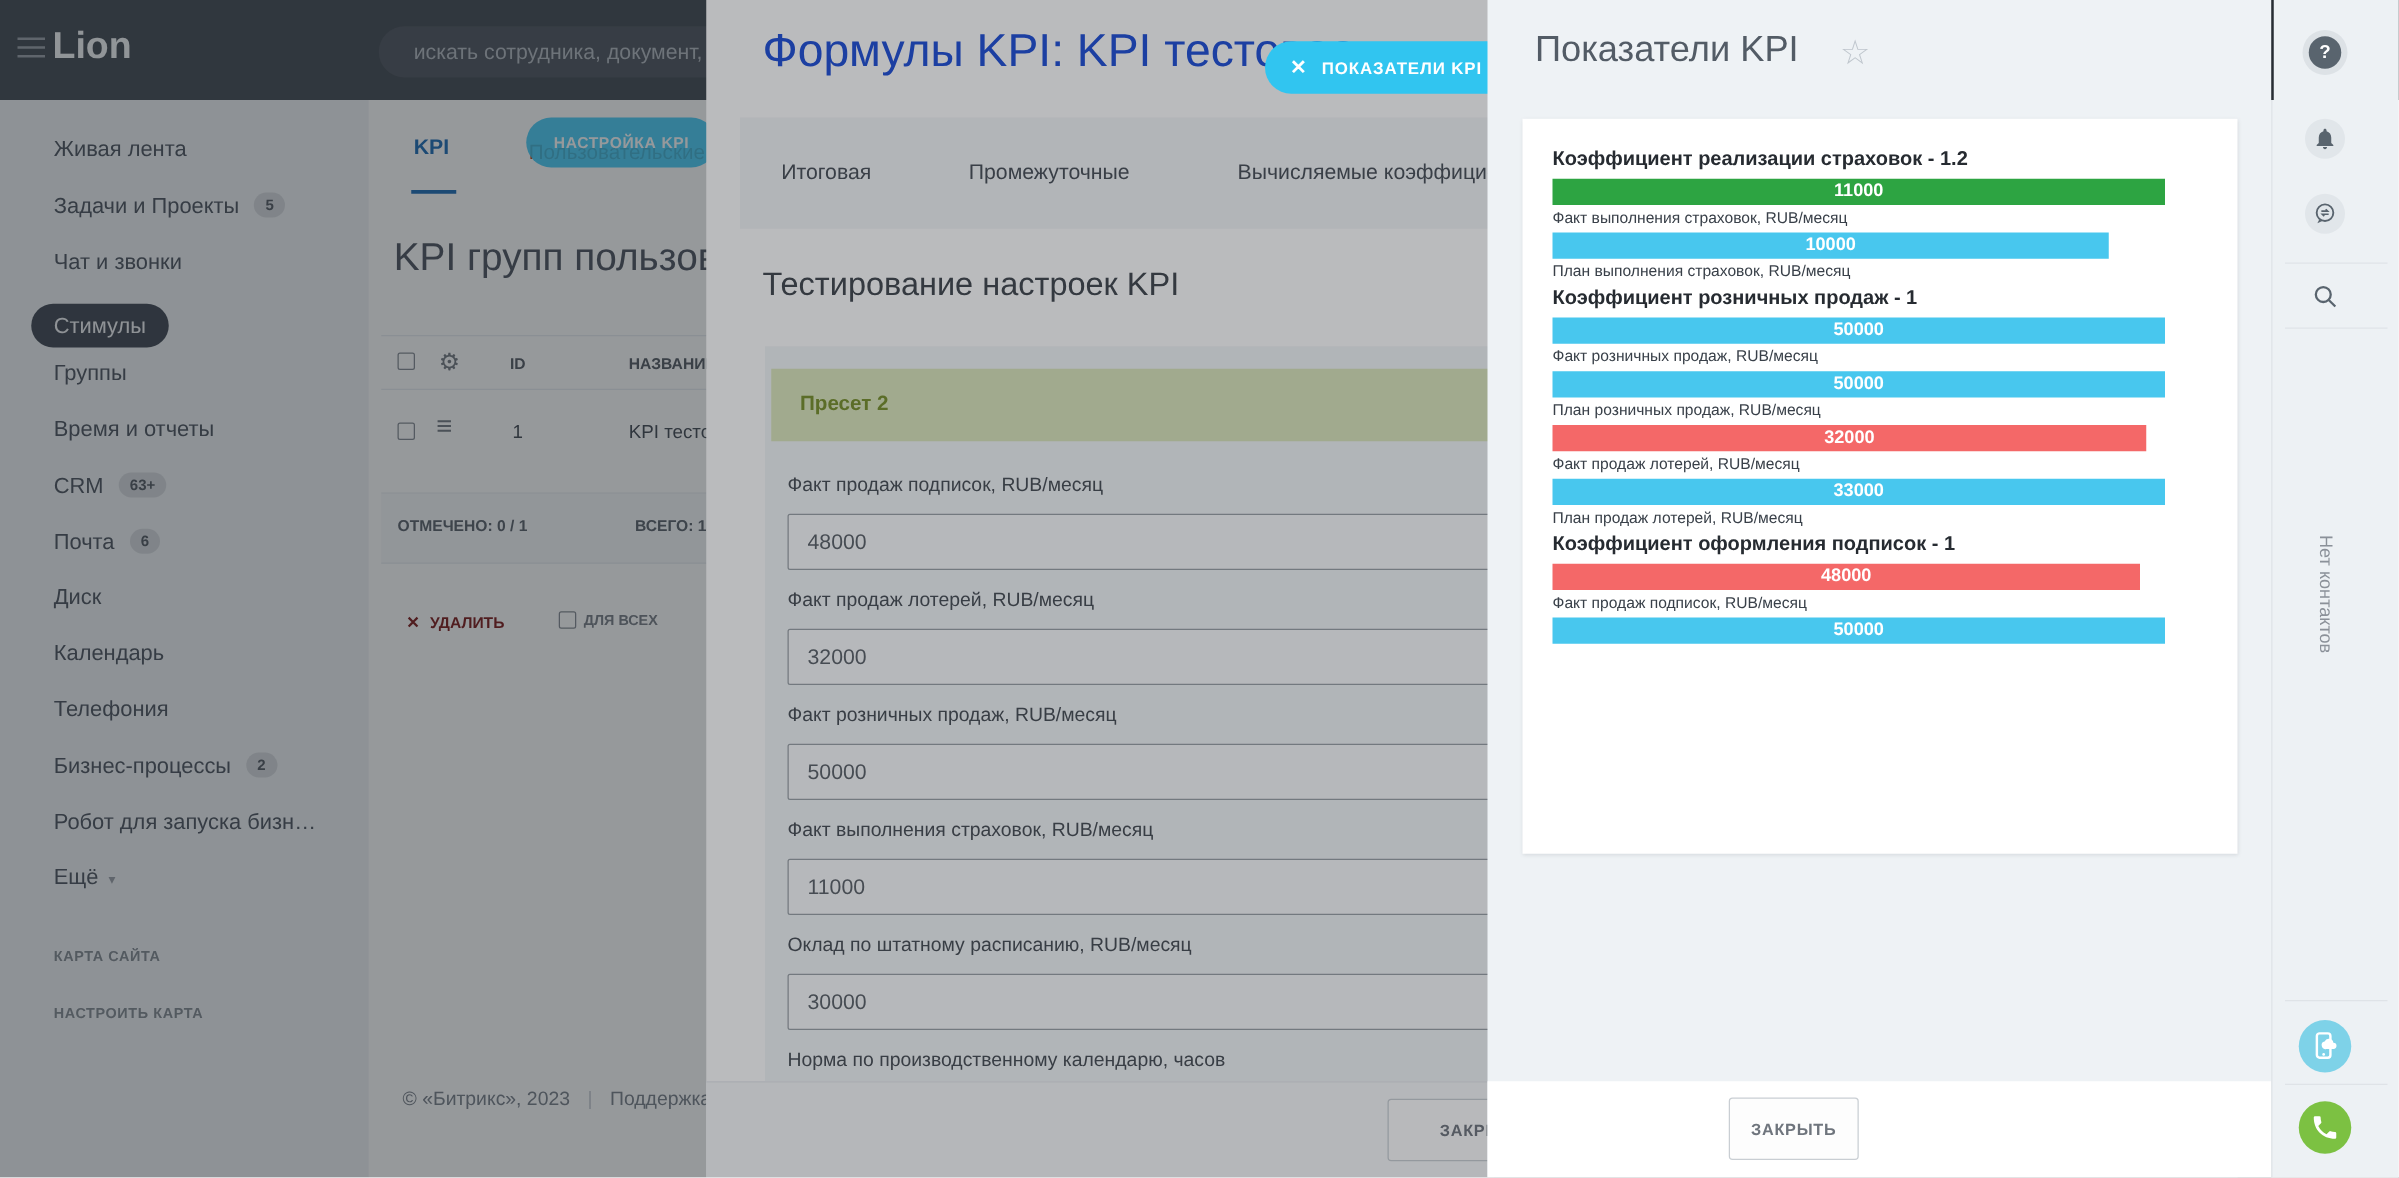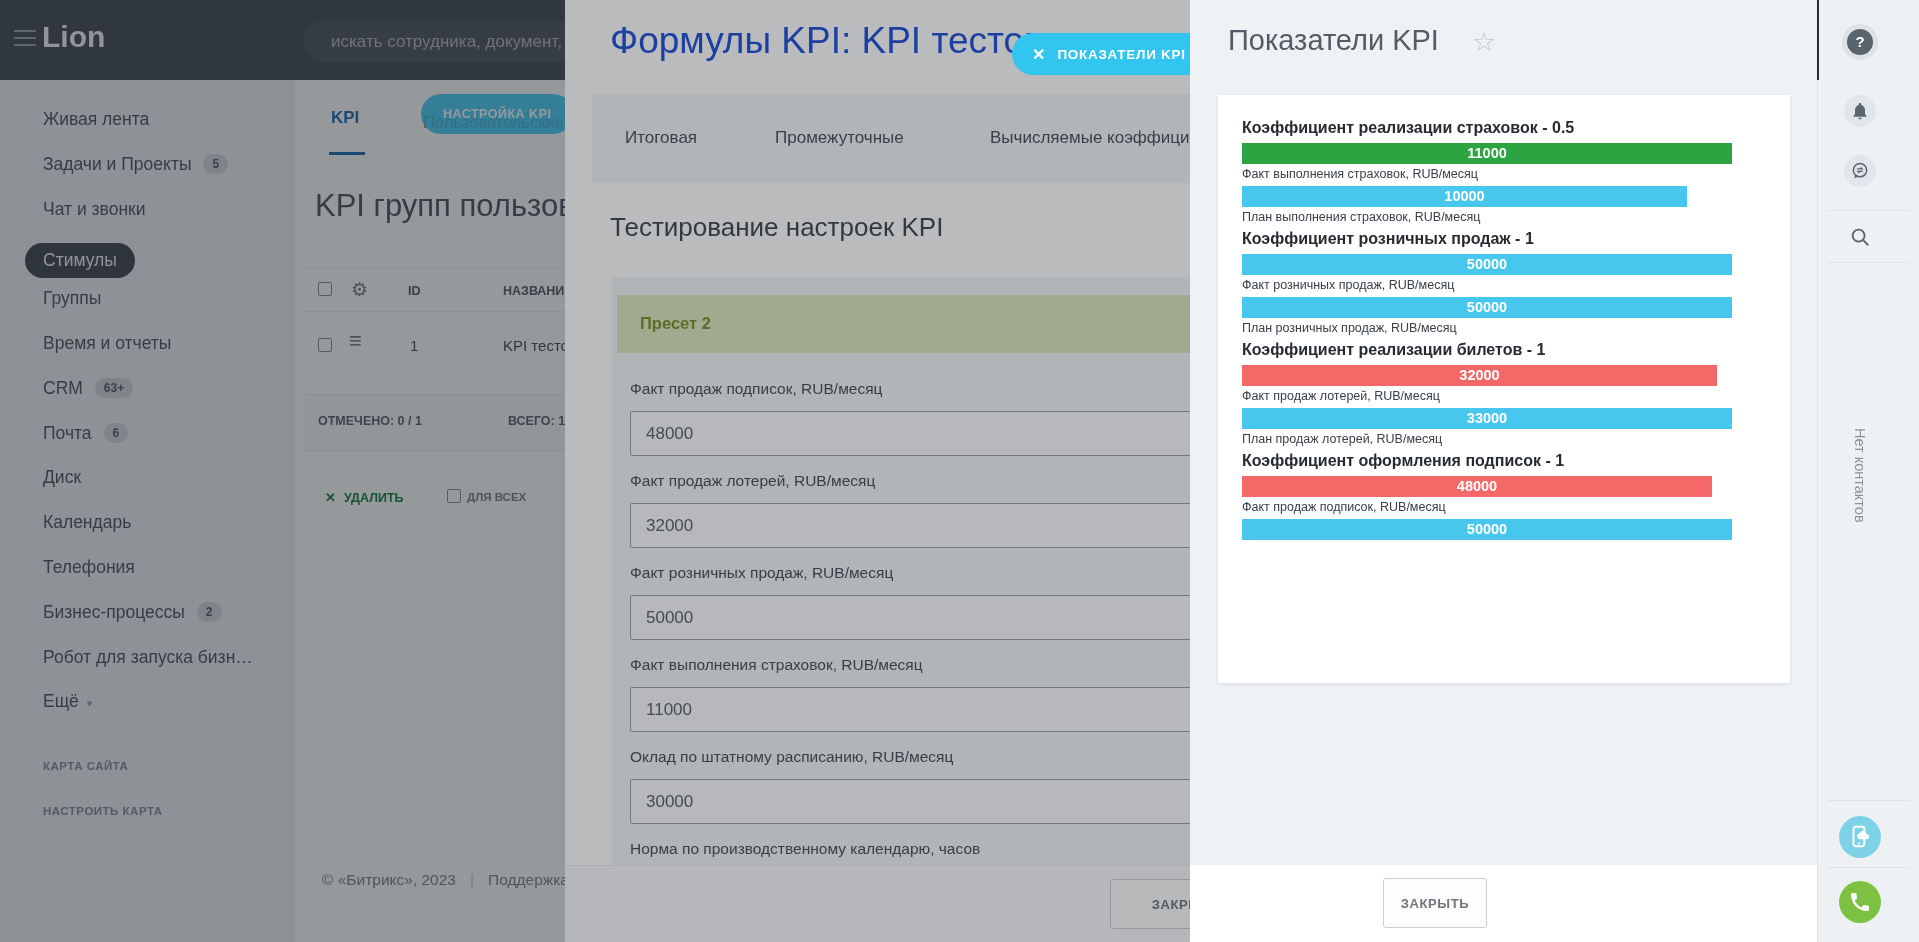--- a/index.html
+++ b/index.html
@@ -36,21 +36,21 @@
   .page-title{position:absolute;left:20px;top:108px;font-size:31px;color:#4f5761;white-space:nowrap;}
   .thead{position:absolute;left:10px;top:188px;width:890px;height:44px;border-top:1px solid #eaeef1;border-bottom:1px solid #eaeef1;}
   .trow{position:absolute;left:10px;top:232px;width:890px;height:83px;border-bottom:1px solid #eaeef1;}
   .summary{position:absolute;left:10px;top:315px;width:890px;height:56px;background:#f8fafc;border-bottom:1px solid #eaeef1;}
   .cbx{position:absolute;width:14px;height:14px;border:1.5px solid #868d94;border-radius:2px;background:transparent;cursor:pointer;}
   .gear{position:absolute;left:56px;top:198px;font-size:19px;color:#757c83;cursor:pointer;}
   .colhead{position:absolute;font-size:12.5px;font-weight:bold;color:#565d64;}
   .cellval{position:absolute;font-size:15px;color:#454c54;white-space:nowrap;}
   .rowmenu{position:absolute;left:54px;top:248px;font-size:22px;color:#767d84;cursor:pointer;}
   .sumtext{position:absolute;font-size:12.5px;font-weight:bold;color:#5d646c;}
-  .del-btn{position:absolute;left:30px;top:410px;font-size:12.5px;font-weight:bold;color:#15803d;cursor:pointer;}
+  .del-btn{position:absolute;left:30px;top:410px;font-size:12.5px;font-weight:bold;color:#7f1d1d;cursor:pointer;}
   .del-btn .x{margin-right:8px;font-size:13px;}
   .forall-lbl{position:absolute;left:172px;top:411px;font-size:11.5px;font-weight:bold;color:#7a8087;}
   .page-foot{position:absolute;left:27px;top:791px;font-size:15.5px;color:#7b838b;white-space:nowrap;}
   .page-foot .sep{margin:0 14px;color:#c9ced3;}
 
   
   .overlay{position:absolute;left:0;top:0;width:1817px;height:942px;}
   .o1{background:rgba(25,30,36,.22);z-index:5;}
   .o2{background:rgba(25,30,36,.30);z-index:15;}
 
@@ -227,31 +227,30 @@
 
   <button id="btn-indicators">
     <span class="x">✕</span>
     <span class="t">ПОКАЗАТЕЛИ KPI</span>
   </button>
 
   <div class="panel-right">
     <div class="pr-title">Показатели KPI</div>
     <span class="star">☆</span>
     <div class="card" id="kpi-card">
-        <div class="kg-title">Коэффициент реализации страховок - 0.5</div>
+        <div class="kg-title">Коэффициент реализации страховок - 1.2</div>
         <div class="kg-bar bar-green" style="width: 490px;">11000</div>
         <div class="kg-label">Факт выполнения страховок, RUB/месяц</div>
         <div class="kg-bar bar-cyan" style="width: 445px;">10000</div>
         <div class="kg-label">План выполнения страховок, RUB/месяц</div>
         <div class="kg-title">Коэффициент розничных продаж - 1</div>
         <div class="kg-bar bar-cyan" style="width: 490px;">50000</div>
         <div class="kg-label">Факт розничных продаж, RUB/месяц</div>
         <div class="kg-bar bar-cyan" style="width: 490px;">50000</div>
         <div class="kg-label">План розничных продаж, RUB/месяц</div>
-        <div class="kg-title">Коэффициент реализации билетов - 1</div>
         <div class="kg-bar bar-red" style="width: 475px;">32000</div>
         <div class="kg-label">Факт продаж лотерей, RUB/месяц</div>
         <div class="kg-bar bar-cyan" style="width: 490px;">33000</div>
         <div class="kg-label">План продаж лотерей, RUB/месяц</div>
         <div class="kg-title">Коэффициент оформления подписок - 1</div>
         <div class="kg-bar bar-red" style="width: 470px;">48000</div>
         <div class="kg-label">Факт продаж подписок, RUB/месяц</div>
         <div class="kg-bar bar-cyan" style="width: 490px;">50000</div>
       </div>
     <div class="pr-footer">

